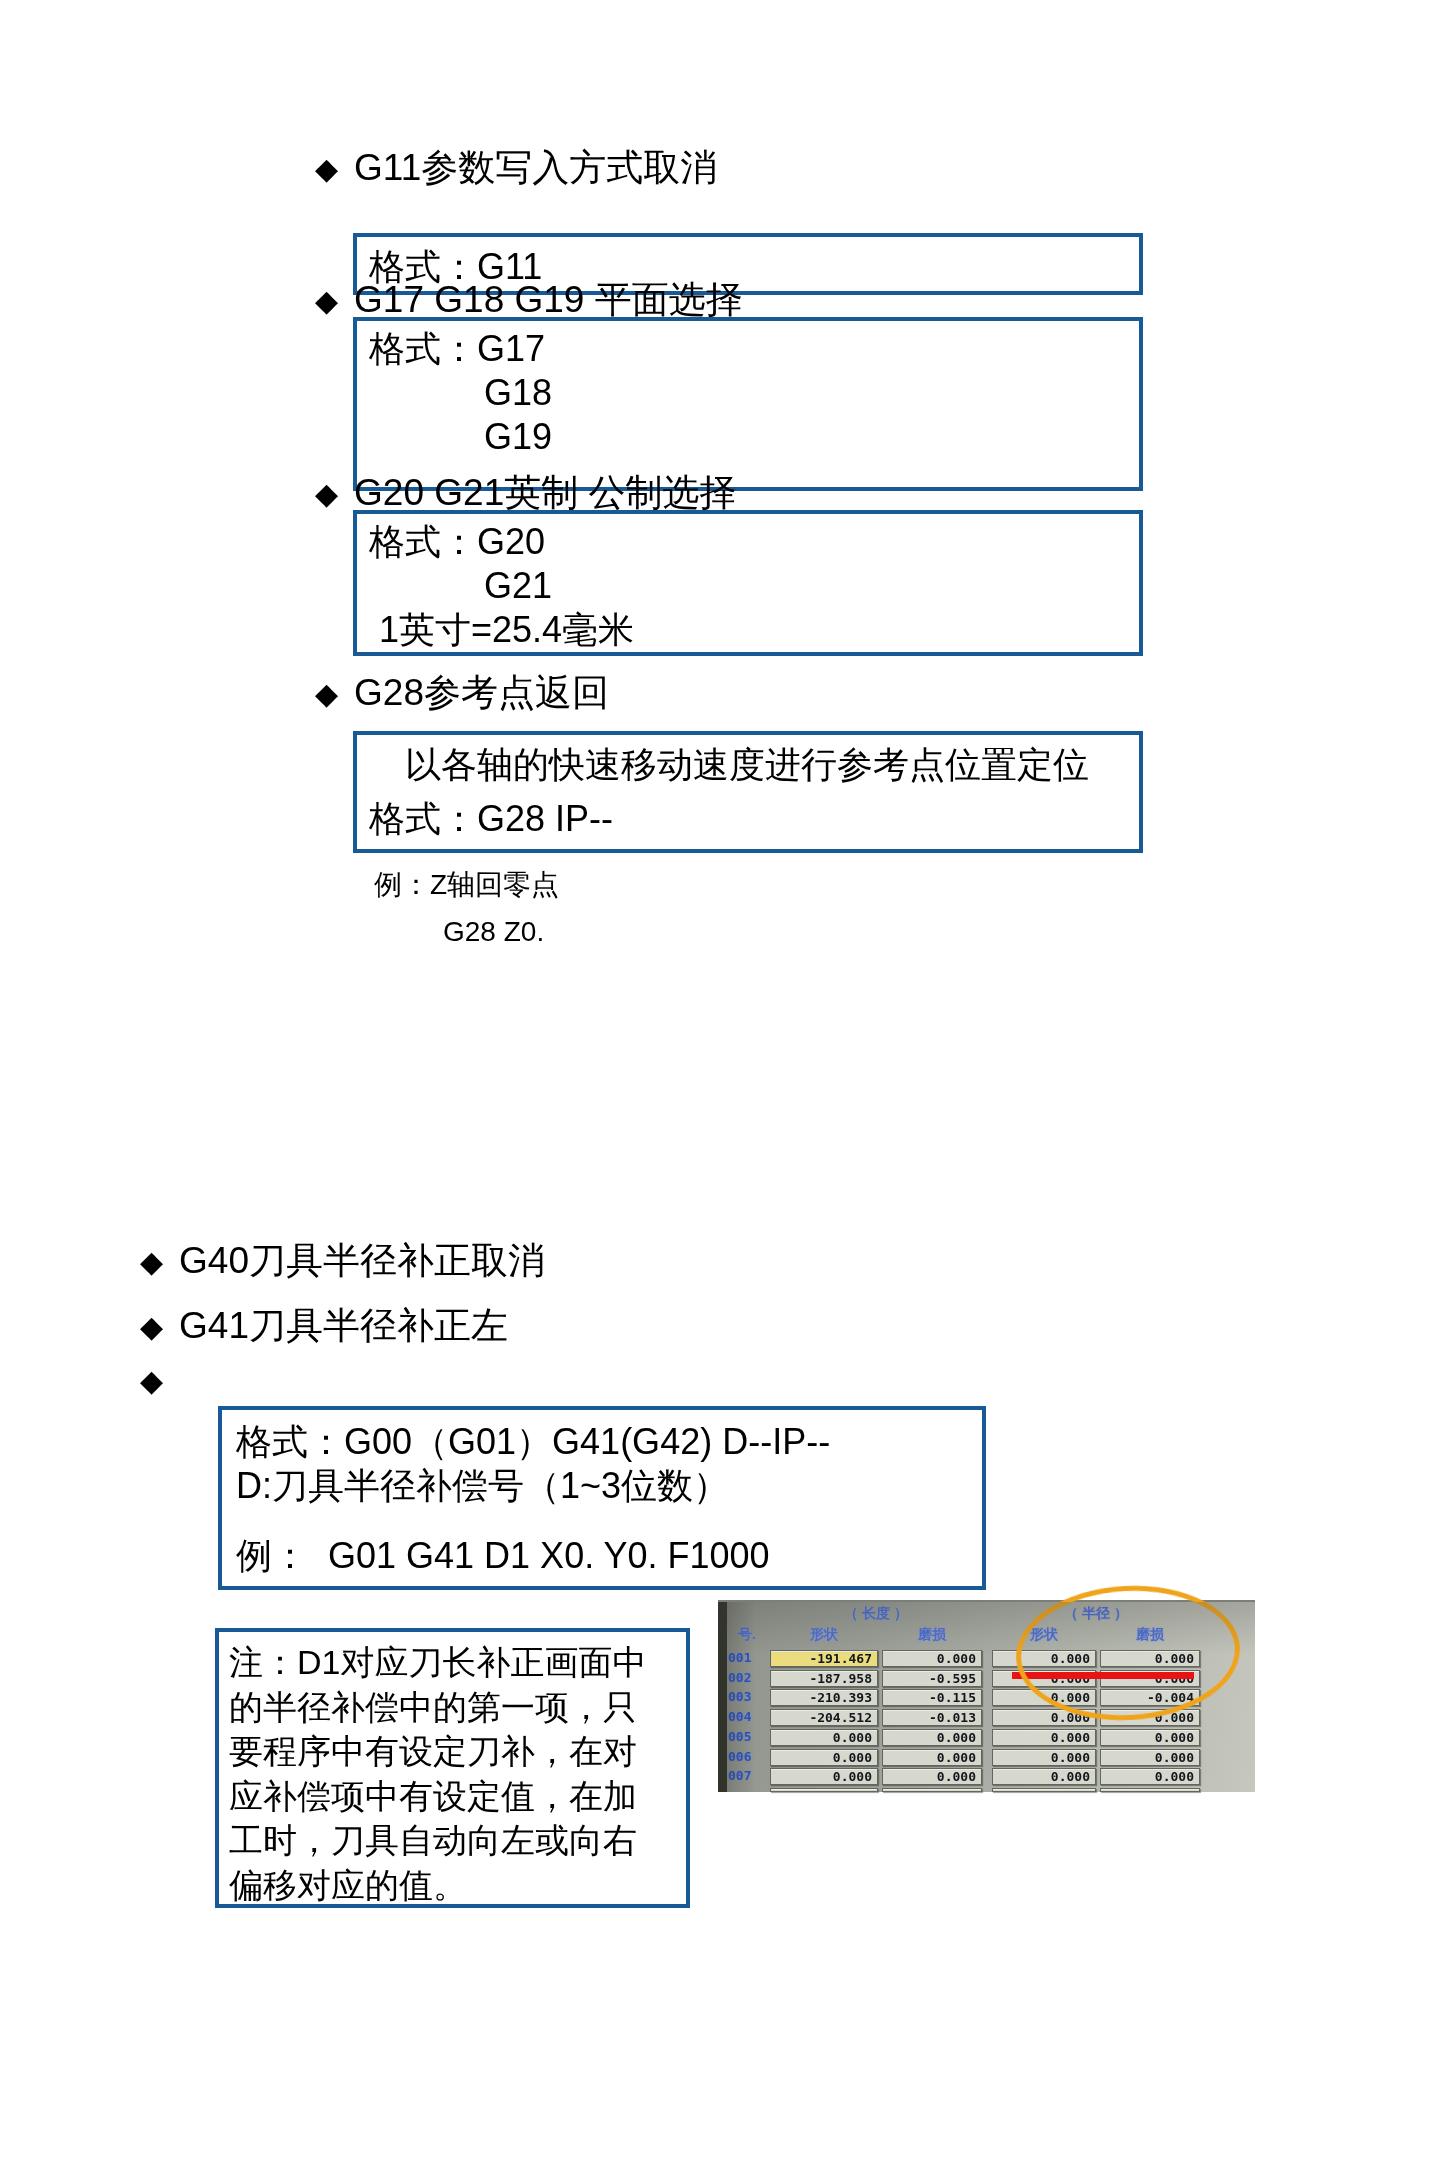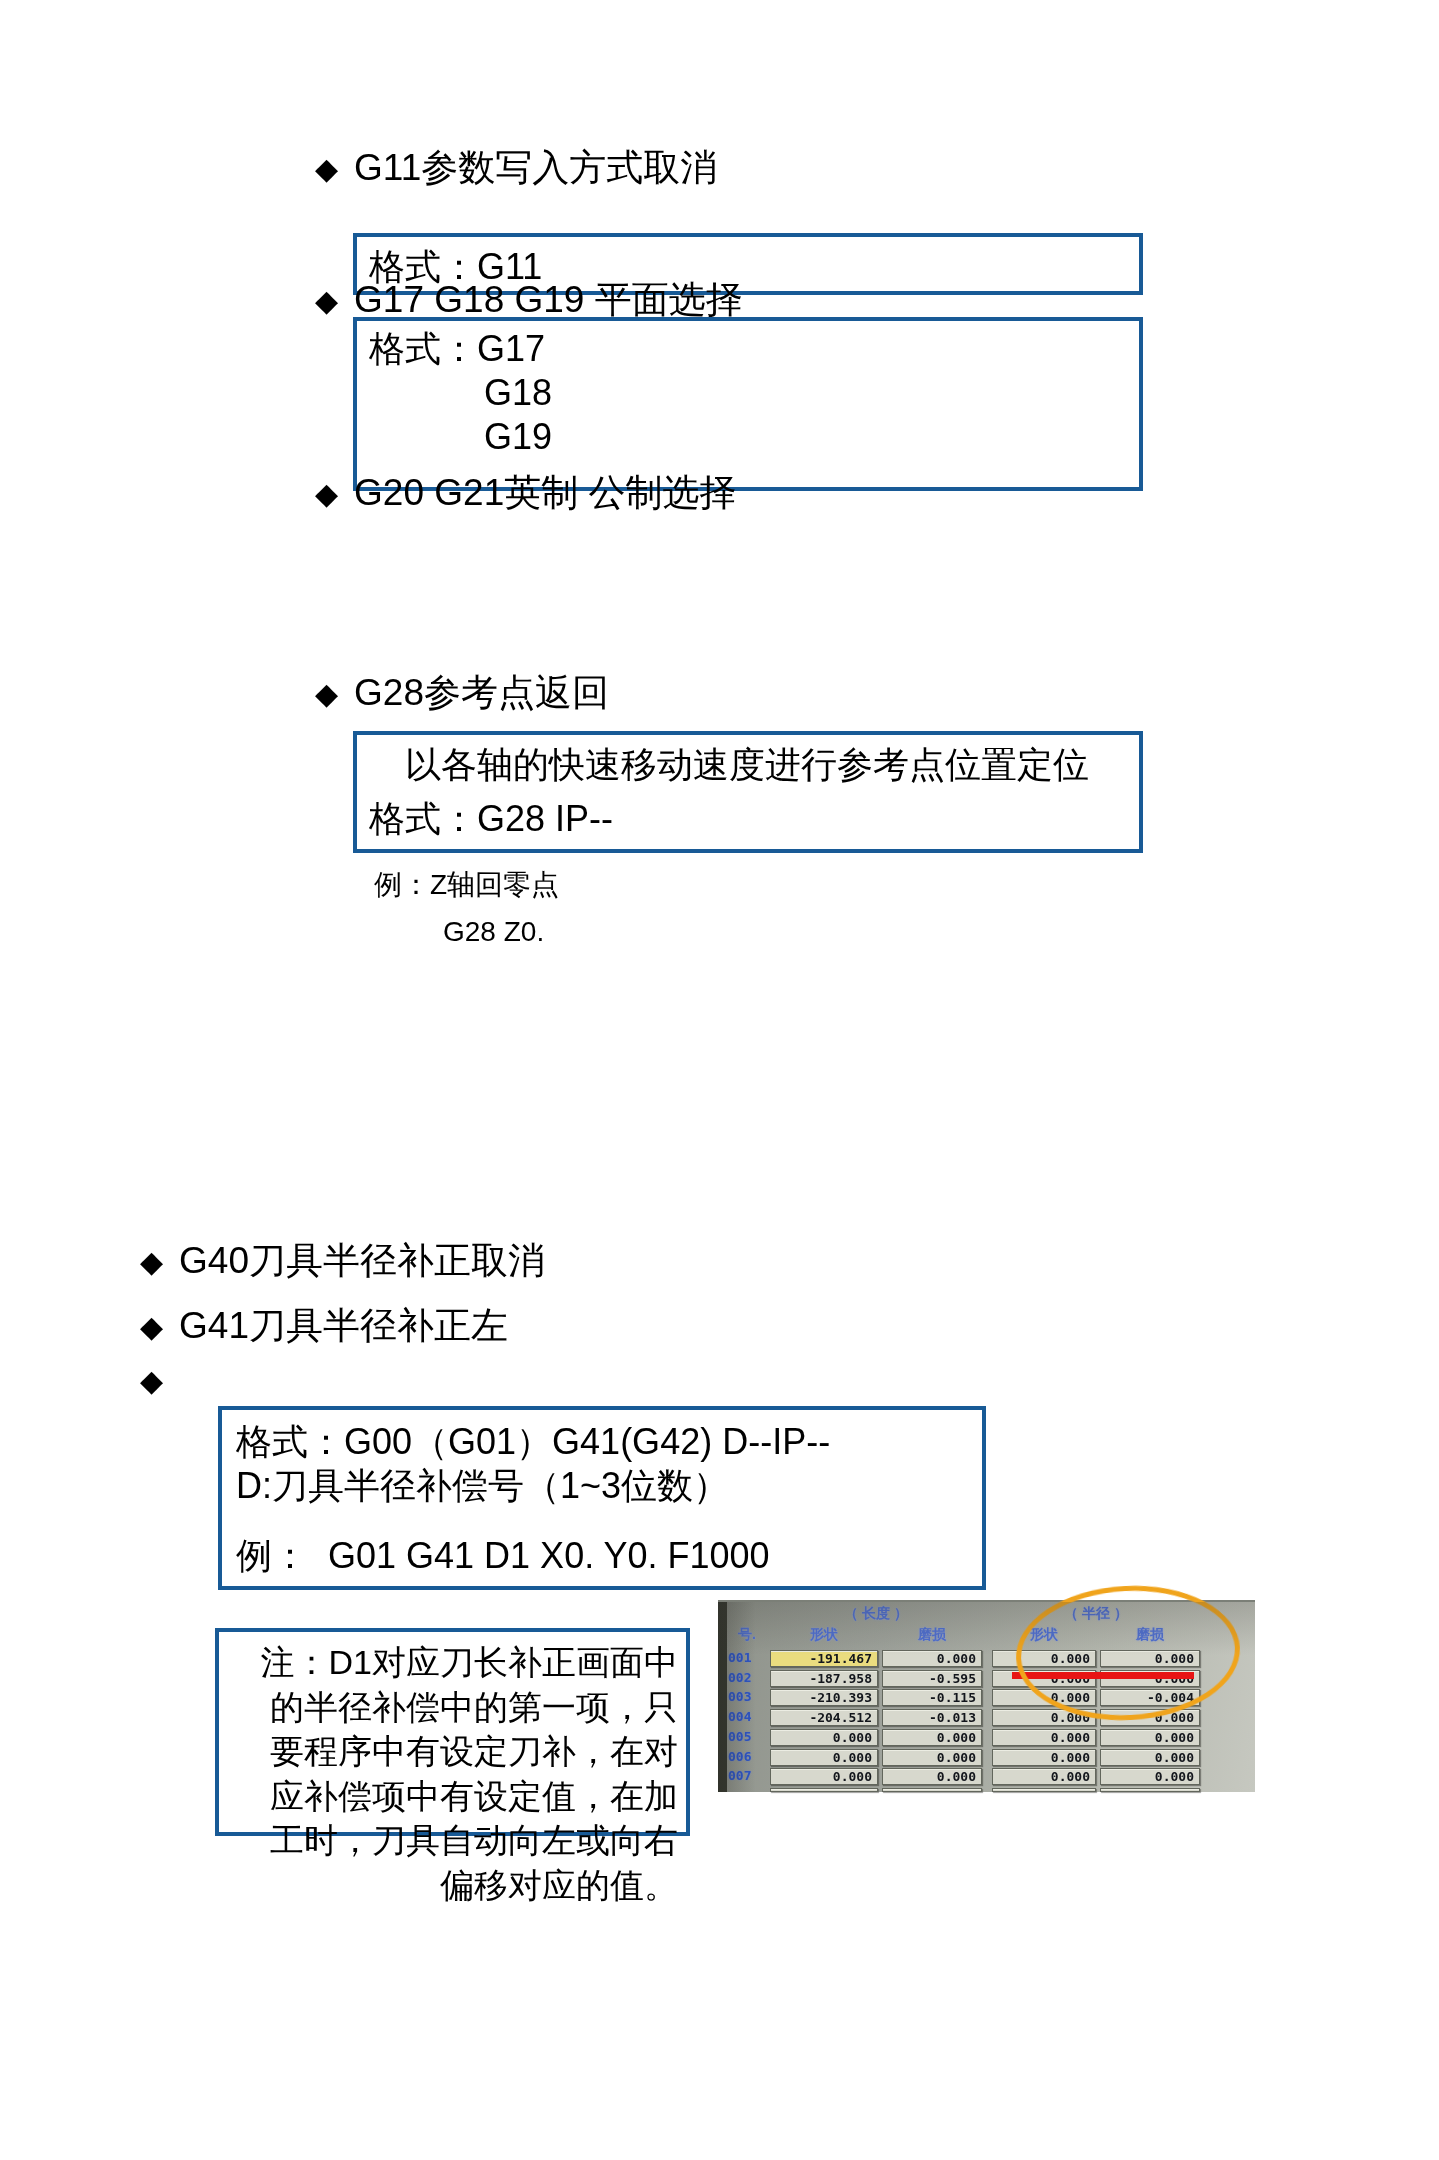--- a/index.html
+++ b/index.html
@@ -73,20 +73,25 @@
   <div class="fbox stack" style="left:353px; top:317px; width:790px; height:174px; line-height:44px;">
     <div class="fline">格式：G17</div>
     <div class="fline" style="padding-left:115px;">G18</div>
     <div class="fline" style="padding-left:115px;">G19</div>
   </div>
 
   <div class="bullet-line" style="left:315px; top:468px;">
     <span class="diamond">◆</span>
     <span>G20 G21英制 公制选择</span>
   </div>
+  <div class="fbox stack" style="left:353px; top:510px; width:790px; height:146px; line-height:44px;">
+    <div class="fline">格式：G20</div>
+    <div class="fline" style="padding-left:115px;">G21</div>
+    <div class="fline" style="padding-left:10px;">1英寸=25.4毫米</div>
+  </div>
 
   <div class="bullet-line" style="left:315px; top:668px;">
     <span class="diamond">◆</span>
     <span>G28参考点返回</span>
   </div>
   <div class="fbox" style="left:353px; top:731px; width:790px; height:122px;">
     <div class="fline" style="position:absolute; left:48px; top:6px;">以各轴的快速移动速度进行参考点位置定位</div>
     <div class="fline" style="position:absolute; left:12px; top:60px;">格式：G28 IP--</div>
   </div>
   <div class="freeline" style="left:374px; top:866px;">例：Z轴回零点</div>
@@ -102,21 +107,21 @@
   </div>
   <div class="bullet-line" style="left:140px; top:1365px;">
     <span class="diamond">◆</span>
   </div>
   <div class="fbox" style="left:218px; top:1406px; width:768px; height:184px;">
     <div class="fline" style="position:absolute; left:14px; top:8px;">格式：G00（G01）G41(G42) D--IP--</div>
     <div class="fline" style="position:absolute; left:14px; top:52px;">D:刀具半径补偿号（1~3位数）</div>
     <div class="fline" style="position:absolute; left:14px; top:122px;">例：  G01 G41 D1 X0. Y0. F1000</div>
   </div>
 
-  <div class="note-box" style="left:215px; top:1628px; width:475px; height:208px;text-align:right;">
+  <div class="note-box" style="left:215px; top:1628px; width:475px; height:280px;">
     <div>注：D1对应刀长补正画面中</div>
     <div>的半径补偿中的第一项，只</div>
     <div>要程序中有设定刀补，在对</div>
     <div>应补偿项中有设定值，在加</div>
     <div>工时，刀具自动向左或向右</div>
     <div>偏移对应的值。</div>
   </div>
 
   <div class="cnc">
     <div class="bezel"></div>

